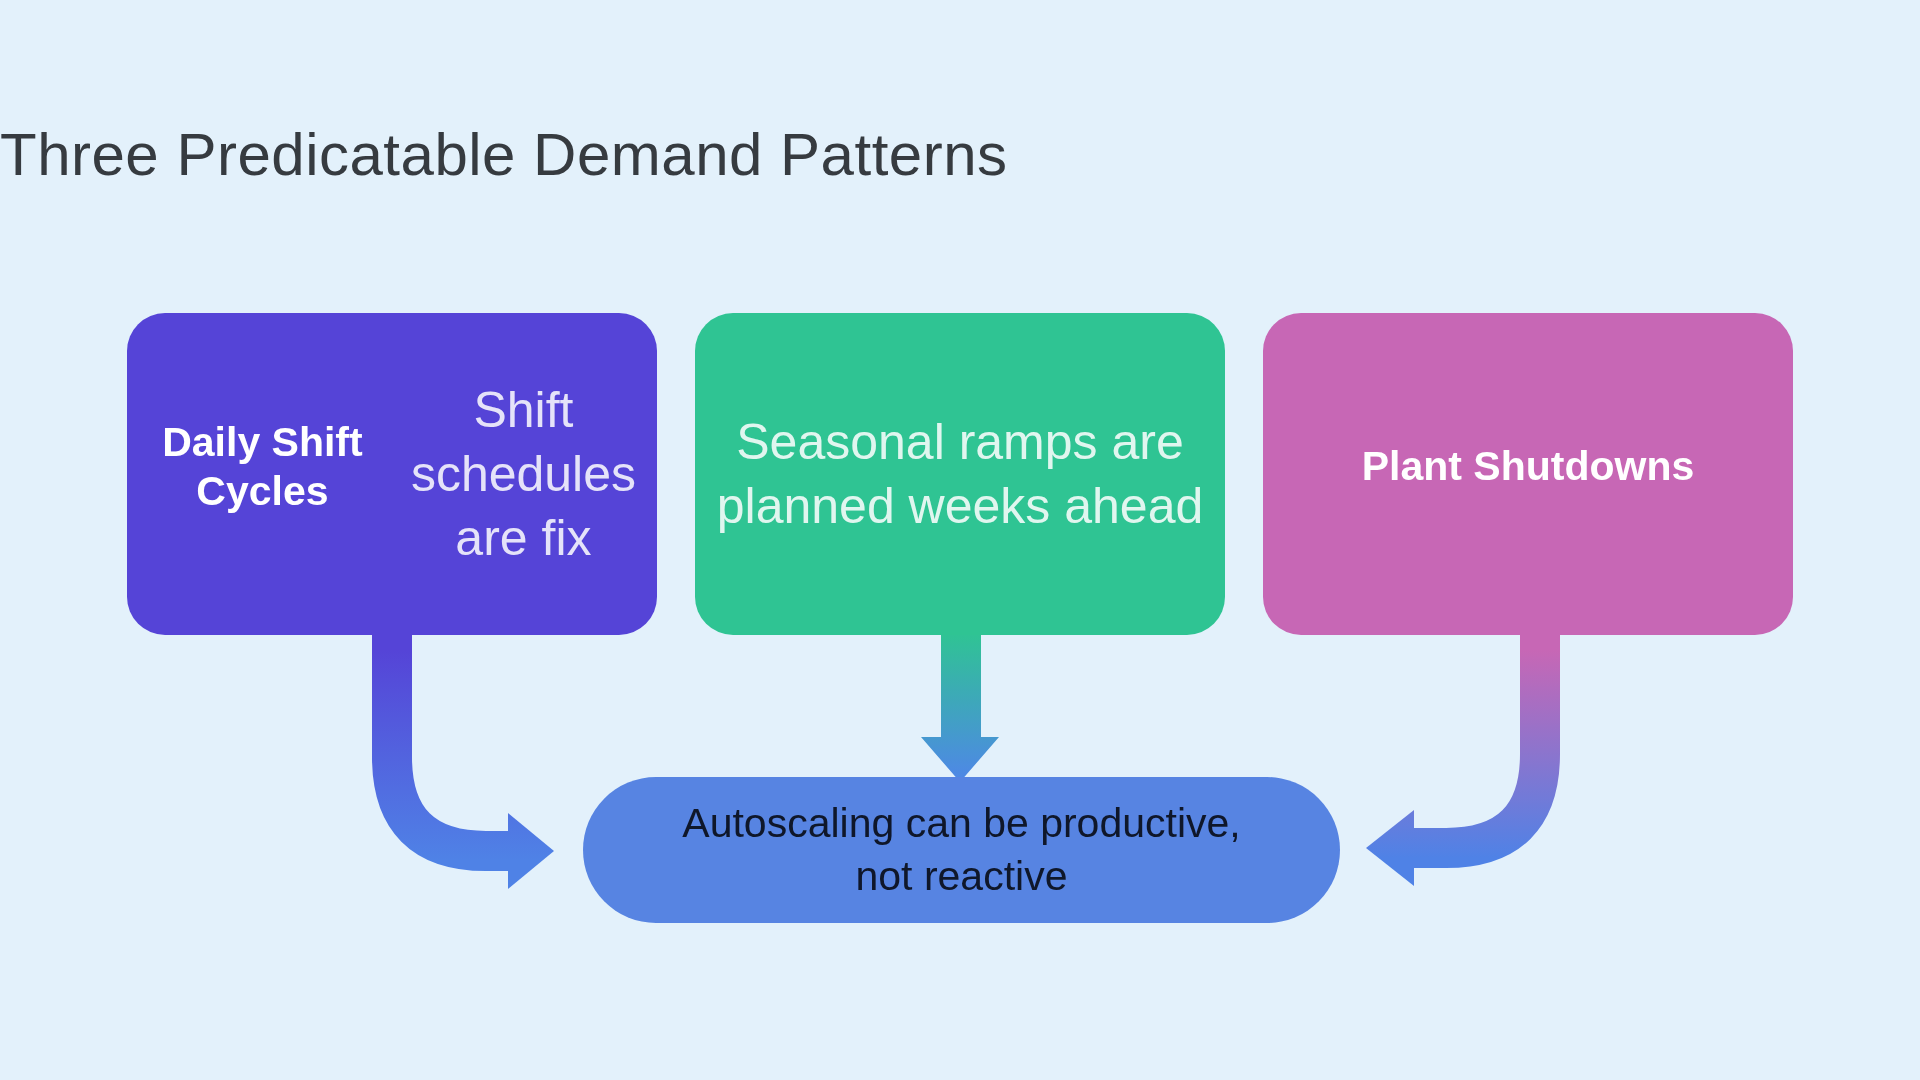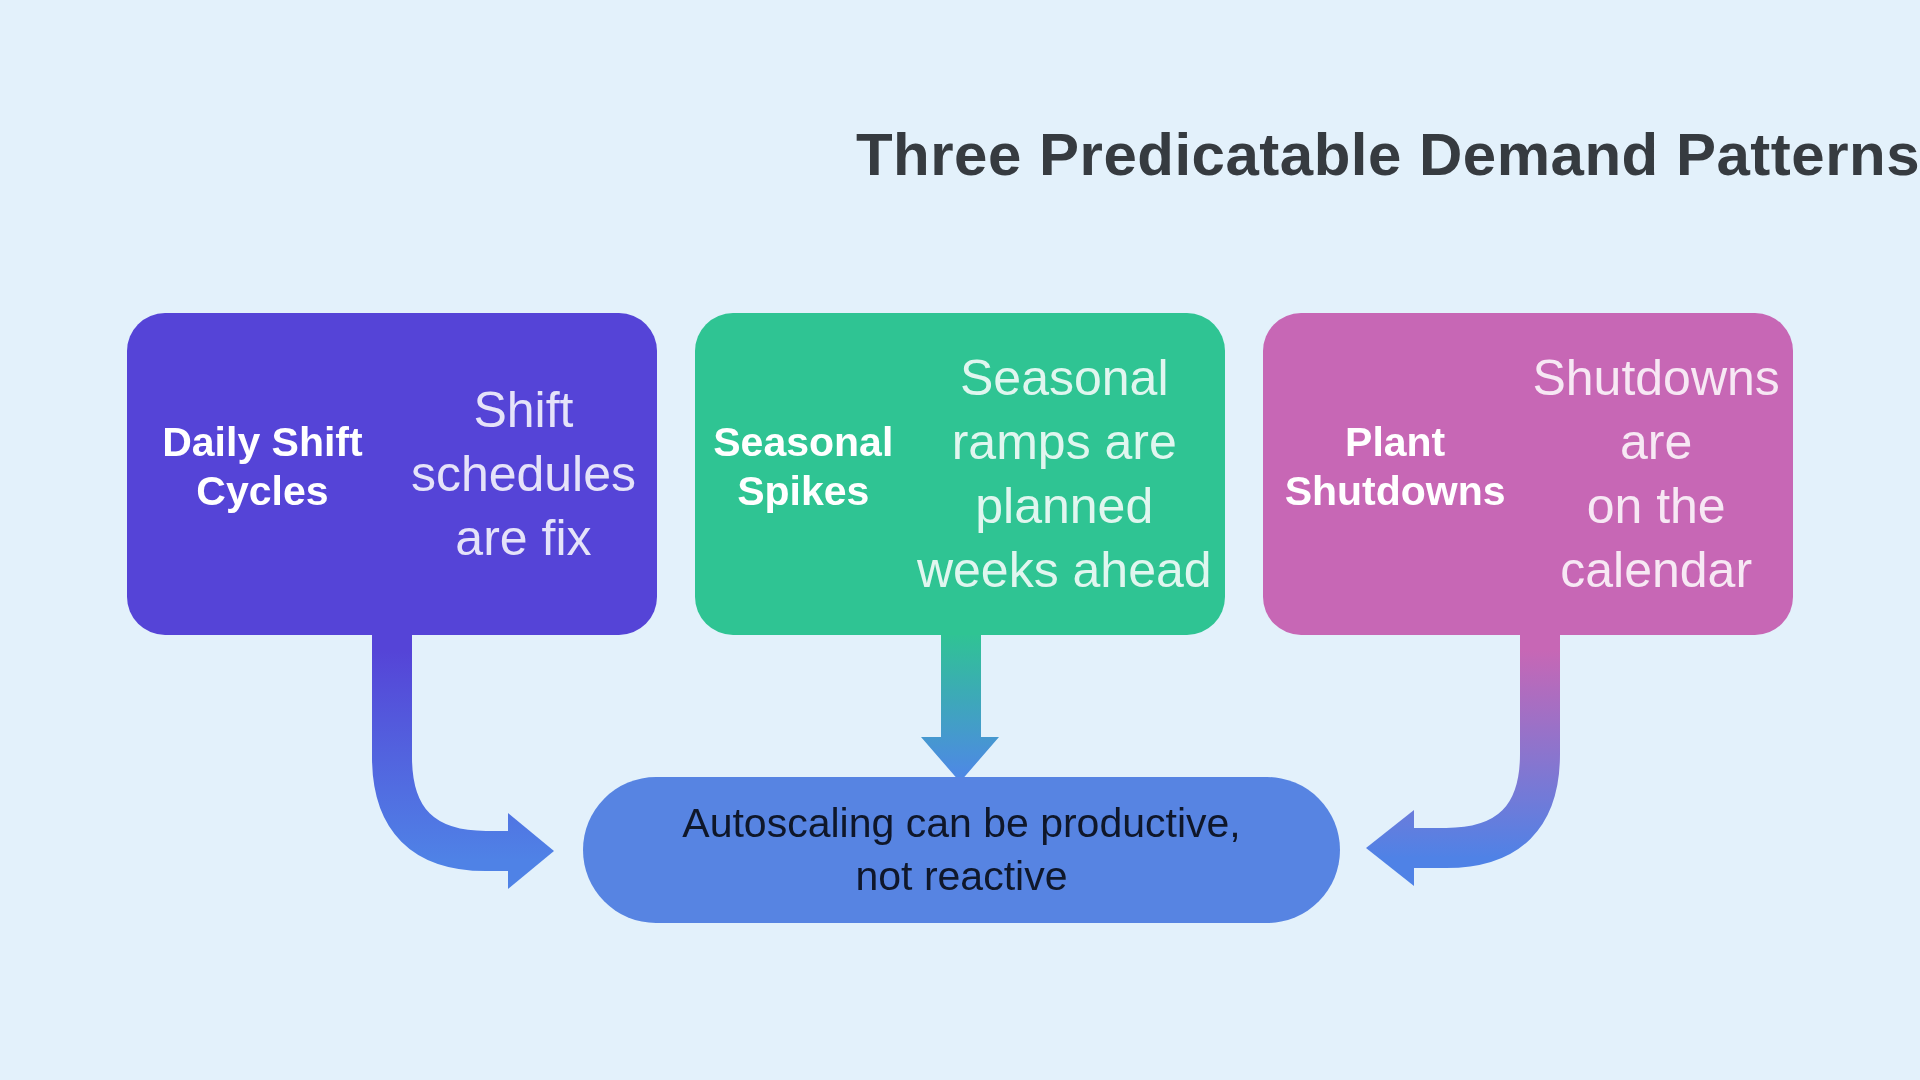--- a/index.html
+++ b/index.html
@@ -10,24 +10,24 @@
     height: 1080px;
     overflow: hidden;
     font-family: "Liberation Sans", sans-serif;
   }
   .page-title {
     position: absolute;
     left: 0;
     right: 0;
     top: 120px;
     margin: 0;
-    text-align: right;
+    text-align: left;
     font-size: 60px;
     line-height: 1.15;
-    font-weight: 700;
+    font-weight: 400;
     letter-spacing: 0.5px;
   }
   .arrows-layer {
     position: absolute;
     left: 0;
     top: 0;
     width: 1920px;
     height: 1080px;
     pointer-events: none;
   }
@@ -117,29 +117,26 @@
     </g>
   </svg>
 
   <div class="card card-1" style="background-color: rgb(85, 68, 215);">
     <div class="card-title">Daily Shift Cycles</div>
     <div class="card-subtitle">Shift schedules
 are fix</div>
   </div>
 
   <div class="card card-2" style="background-color: rgb(47, 196, 147);">
-    <div class="card-title">Seasonal Spikes</div>
     <div class="card-subtitle">Seasonal ramps are
 planned weeks ahead</div>
   </div>
 
   <div class="card card-3" style="background-color: rgb(199, 103, 181);">
     <div class="card-title">Plant Shutdowns</div>
-    <div class="card-subtitle">Shutdowns are
-on the calendar</div>
   </div>
 
   <div class="conclusion-pill" style="background-color: rgb(87, 132, 226);">
     <div class="conclusion-text">Autoscaling can be productive,
 not reactive</div>
   </div>
 
 </div>
 
 </body></html>

